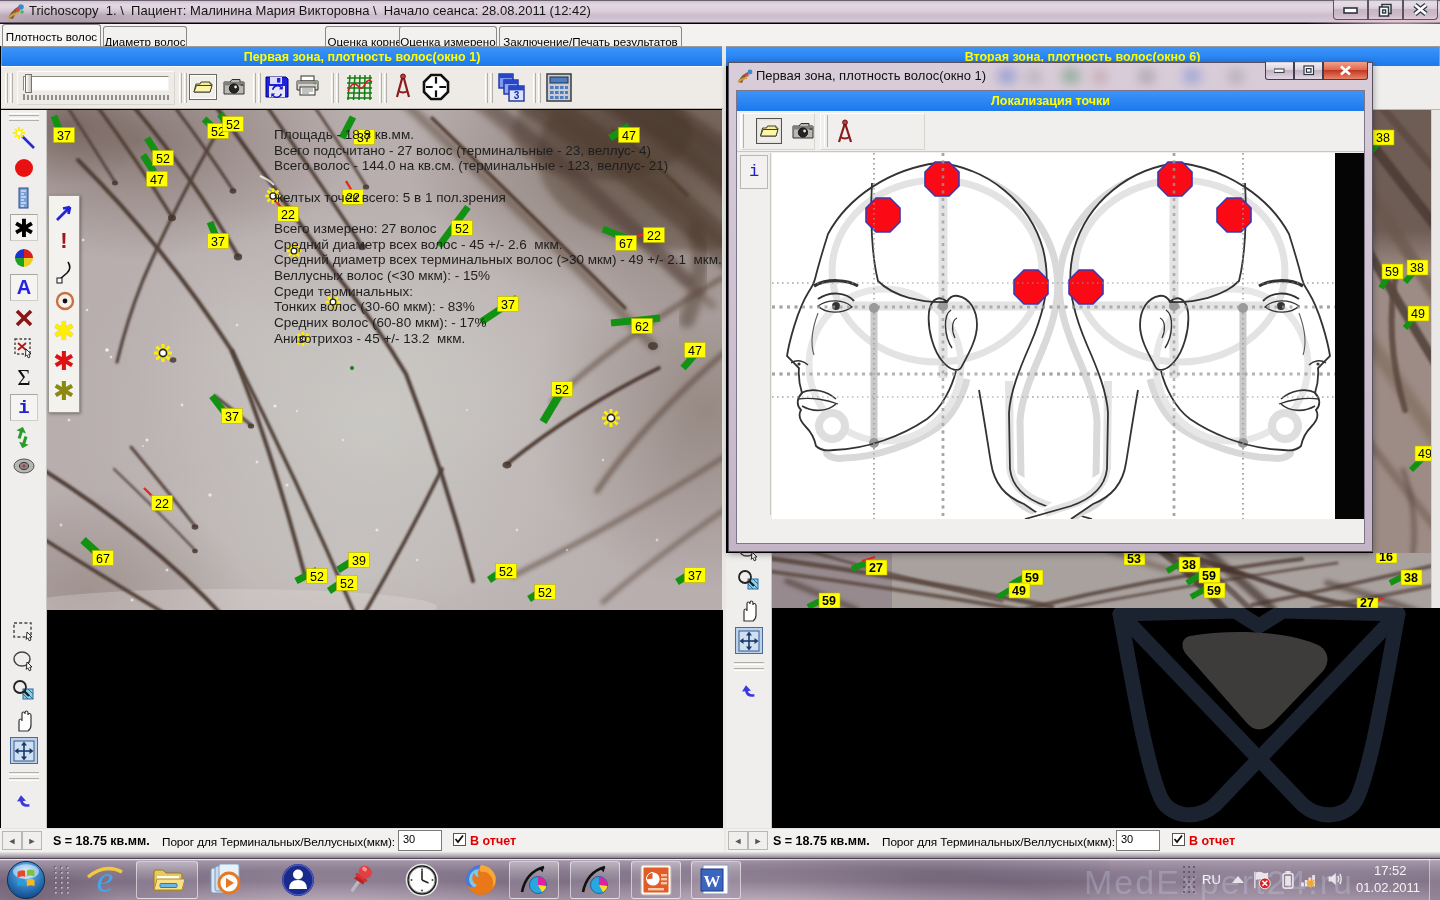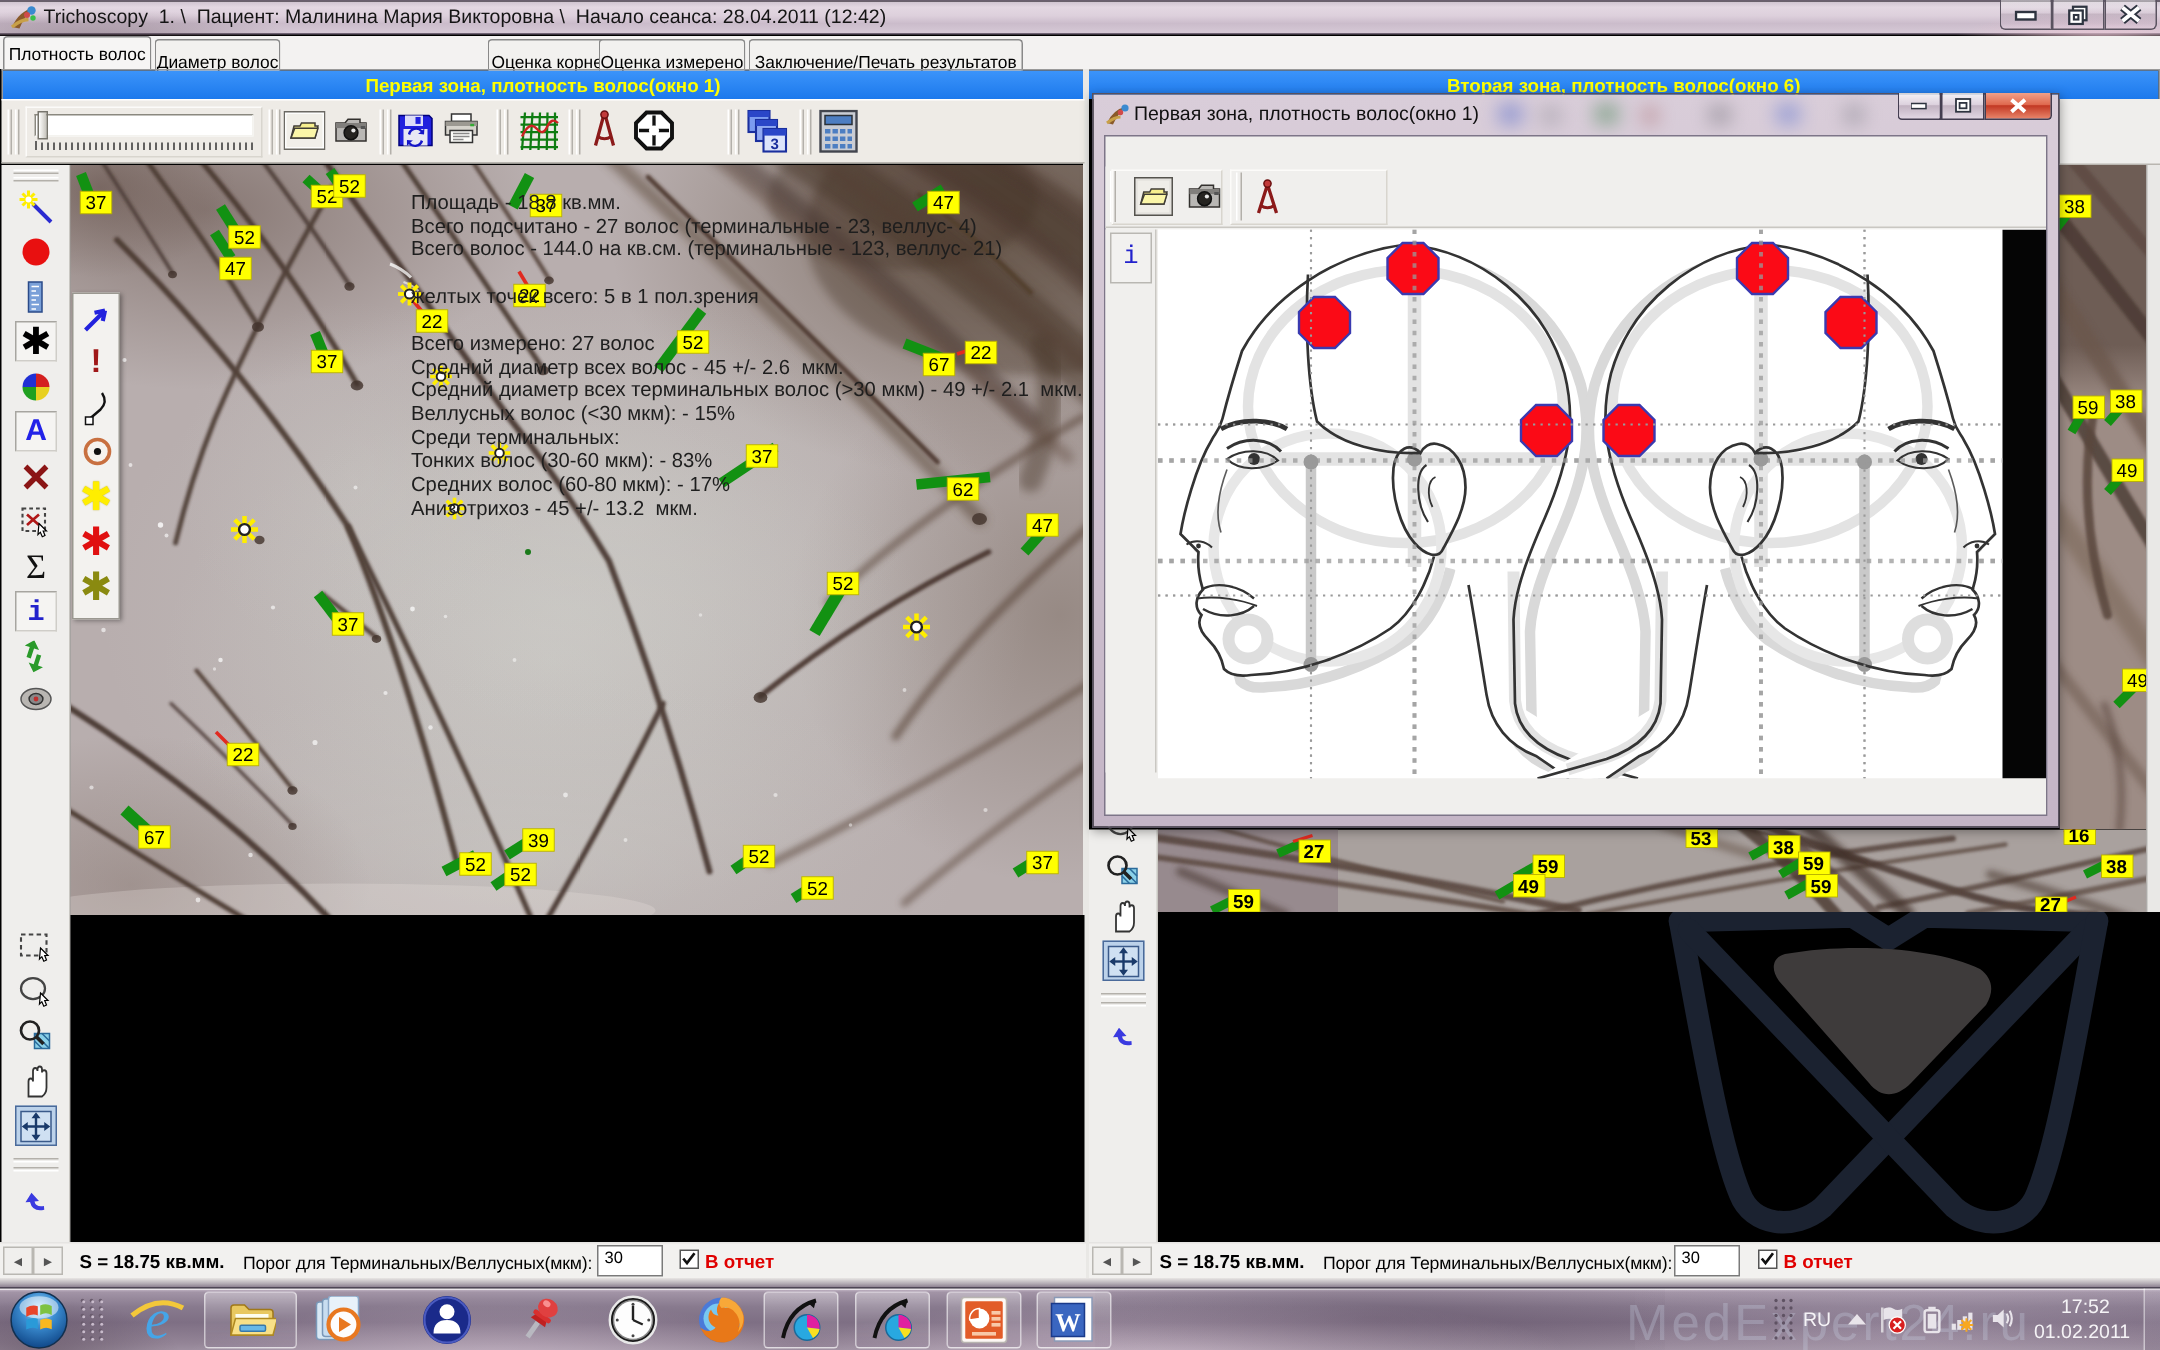--- a/index.html
+++ b/index.html
@@ -92,21 +92,21 @@
     background:linear-gradient(180deg,rgba(255,255,255,.30),rgba(255,255,255,.10) 50%,rgba(120,100,130,.15)); }
   .tray { color:#f5f3f6; font-size:12px; }
 </style>
 </head>
 <body>
 
 <div id="titlebar" class="abs">
   <div class="shade1 abs"></div>
     <div class="shade2 abs"></div>
 </div>
-<div id="title-text" class="abs">Trichoscopy  1. \  Пациент: Малинина Мария Викторовна \  Начало сеанса: 28.04.2011 (12:42)</div>
+<div id="title-text" class="abs">Trichoscopy  1. \  Пациент: Малинина Мария Викторовна \  Начало сеанса: 28.08.2011 (12:42)</div>
 <svg class="abs" style="left:7px;top:3px;" width="17" height="17">
     <path d="M1 15 Q6 4 16 2 Q9 8 6 16 Z" fill="#8a5a2a"></path>
     <path d="M1 15 Q7 10 12 10" stroke="#c8a048" stroke-width="2.2" fill="none"></path>
     <circle cx="14" cy="4" r="2.8" fill="#3a8ad0"></circle>
     <circle cx="11" cy="7" r="2" fill="#d04a4a"></circle>
     <circle cx="15" cy="9" r="1.8" fill="#3ac04a"></circle>
   </svg>
 <div id="winbtns" class="abs">
   <div class="wbtn">
       <svg width="15" height="8">
@@ -894,20 +894,21 @@
           <rect x="3.4" y="3.6" width="4.6" height="3.6" fill="none" stroke="#2e3440" stroke-width="1.2"></rect>
         </svg>
       </div>
     <div class="fbtn close">
         <svg width="13" height="11">
           <path d="M2 1.5 L11 9.5 M11 1.5 L2 9.5" stroke="#fff" stroke-width="2.6"></path>
         </svg>
       </div>
   </div>
   <div class="inner">
+    <div id="fcap">Локализация точки</div>
     <div id="ftoolbar">
       <div class="abs" style="left:3px;top:3px;width:4px;height:34px;border-left:1px solid #fff;border-right:1px solid #b3b0aa;"></div>
       <div class="abs" style="left:4px;top:2px;width:74px;height:37px;border:1px solid #d8d5ce;border-top-color:#fcfbf9;border-left-color:#fcfbf9;"></div>
       <svg class="abs" style="left:19px;top:7px;" width="26" height="26">
           <rect x="0.5" y="0.5" width="25" height="25" fill="#e4e2de" stroke="#55534e"></rect>
           <rect x="2.5" y="2.5" width="21" height="21" fill="#efede8"></rect>
           <path d="M4.5 18 L6.5 10 L10.5 10 L11.5 8 L20 8 L20 10 L22 10 L20 18 Z" fill="#f7ef8e" stroke="#403d36"></path>
           <path d="M4.5 18 L7 11.5 L22 11.5 L20 18 Z" fill="#fbf6a8" stroke="#403d36"></path>
         </svg>
       <svg class="abs" style="left:52px;top:7px;" width="28" height="26">

